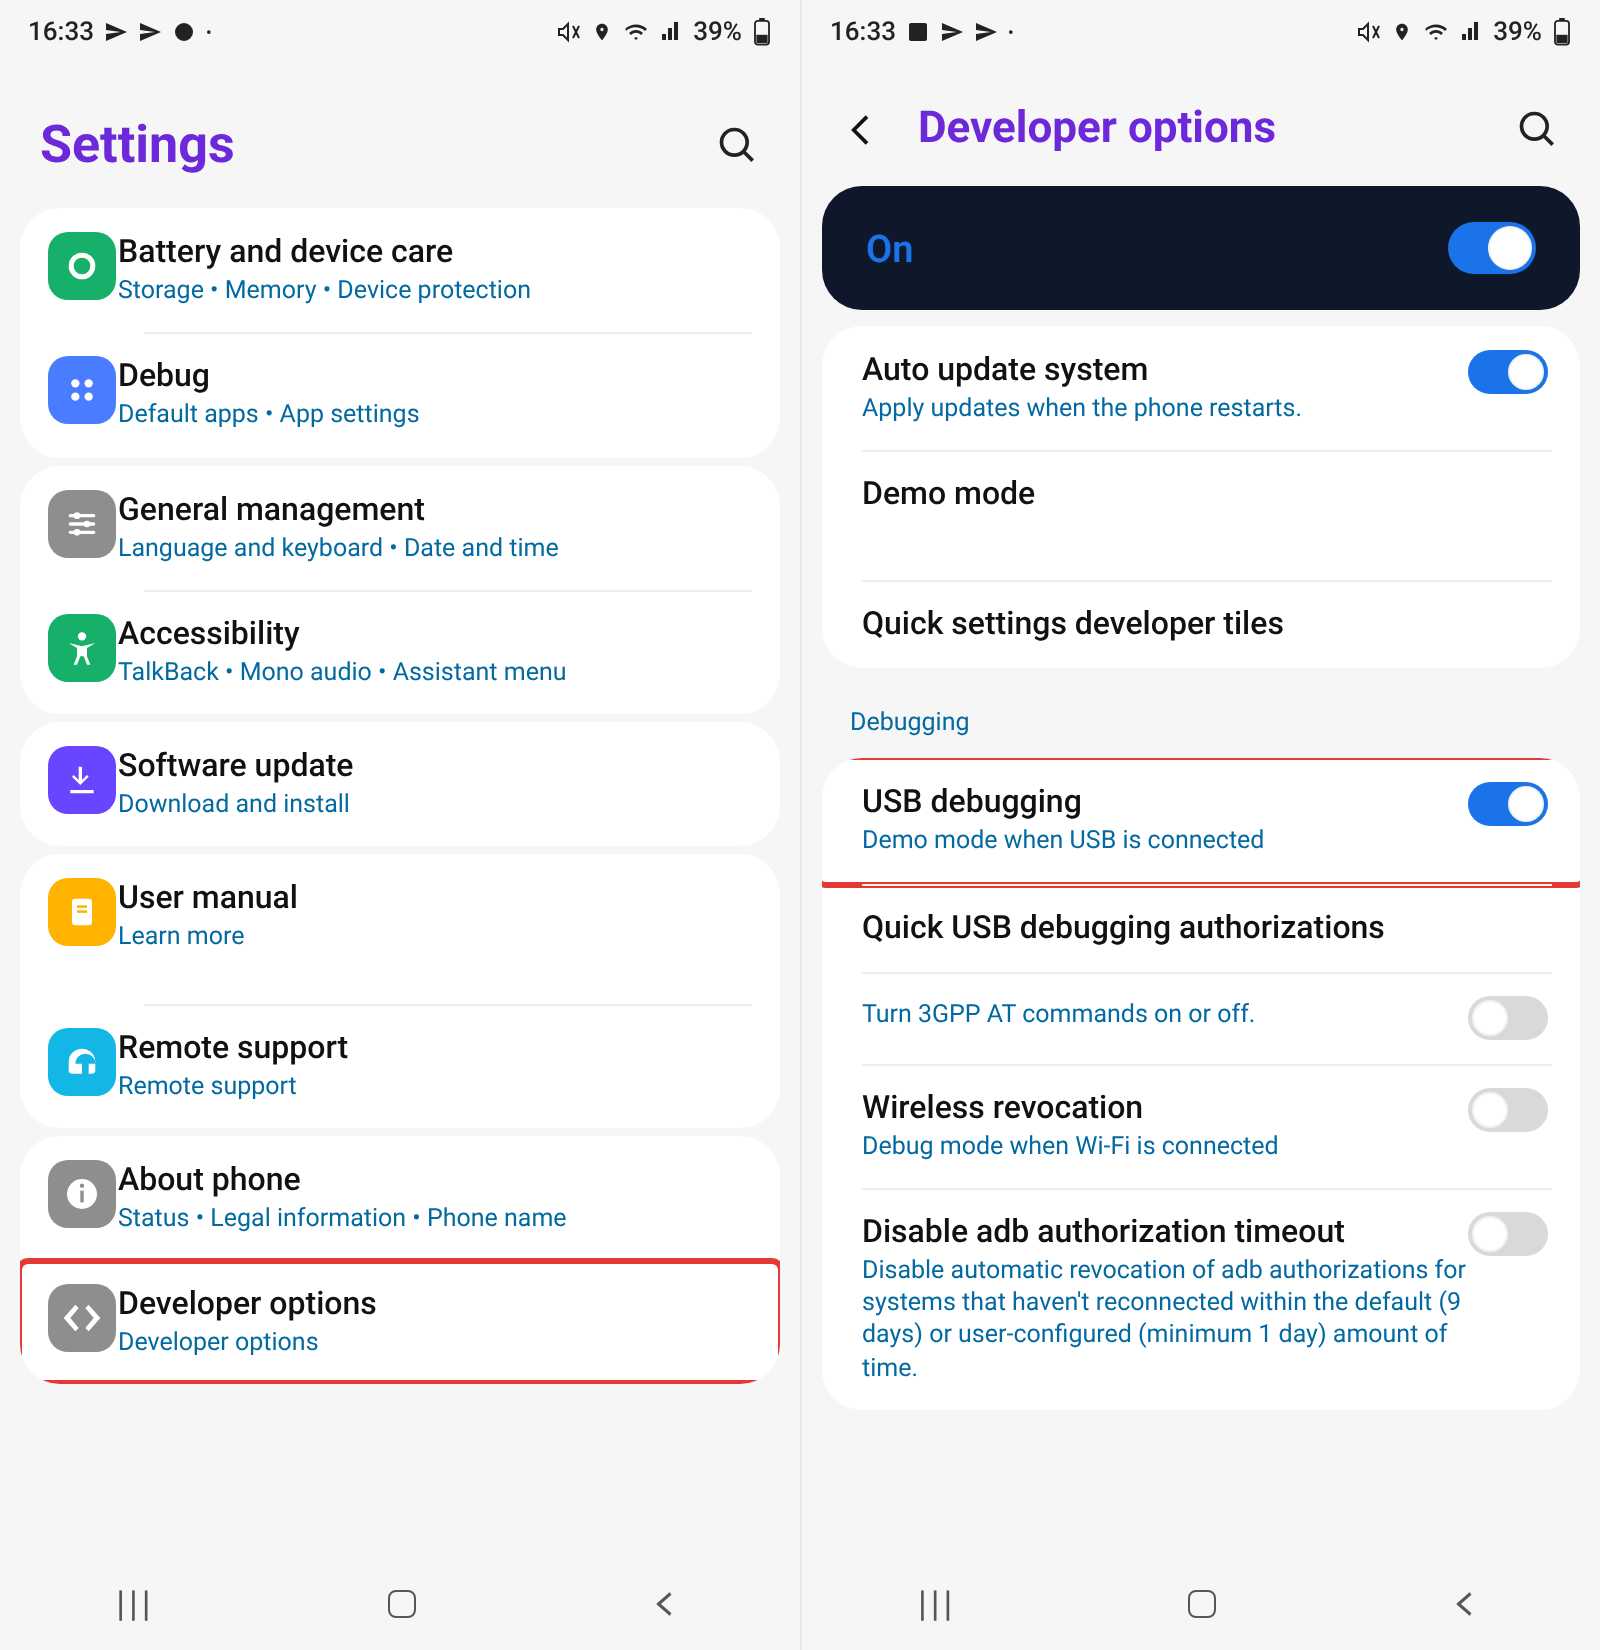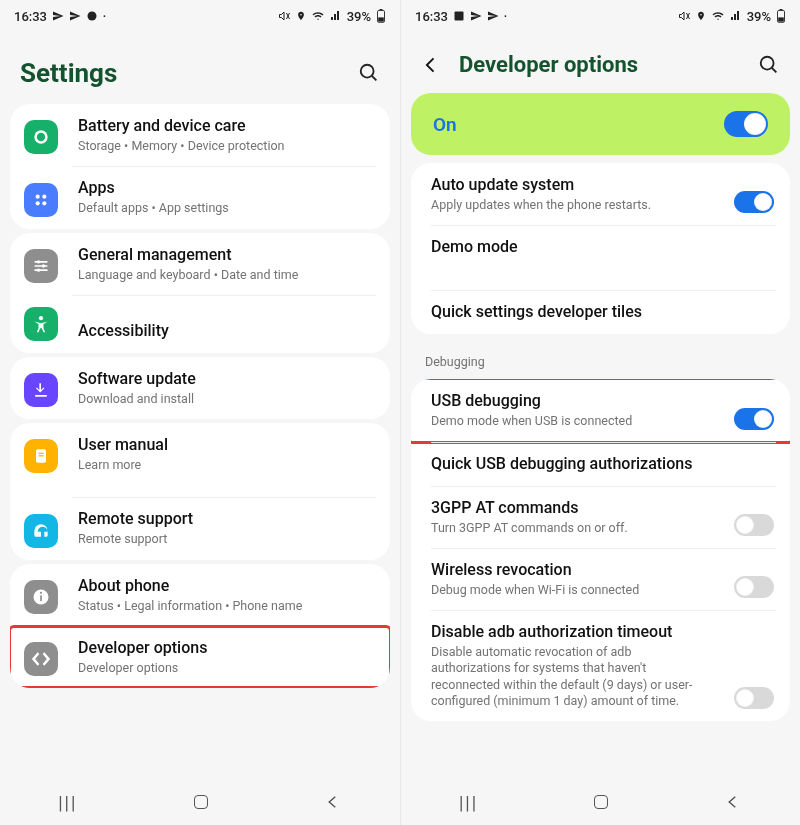--- a/index.html
+++ b/index.html
@@ -6,38 +6,38 @@
   body { background: #f2f2f2; }
   .wrap { display: flex; width: 800px; height: 825px; }
   .phone { width: 400px; height: 825px; background: #f6f6f6; position: relative; overflow: hidden; display:flex; flex-direction:column; }
   .phone + .phone { border-left: 1px solid #e8e8e8; }
 
   .statusbar { height: 28px; display:flex; justify-content:space-between; align-items:center; padding: 4px 14px 0 14px; font-size: 13px; color:#222; font-weight:500;}
   .statusbar .icons { display:flex; gap:5px; align-items:center; }
   .statusbar .icons span { display:inline-block; }
 
   .header { padding: 30px 20px 12px 20px; display:flex; align-items:center; justify-content:space-between; }
-  .header .title { font-size: 26px; font-weight: 700; color:#14532d; }
+  .header .title { font-size: 26px; font-weight: 700; color:#6d28d9; }
   .header .back-row { display:flex; align-items:center; gap:14px; }
   .header .back { font-size:22px; padding-right:4px;}
 
   .card { background:#fff; border-radius:20px; margin: 4px 10px; overflow:hidden; }
-  .row { display:flex; align-items:flex-end; padding:12px 10px 12px 12px; gap:20px; position:relative; }
+  .row { display:flex; align-items:flex-start; padding:12px 10px 12px 12px; gap:1px; position:relative; }
   .row + .row::before { content:""; position:absolute; top:0; left:62px; right:14px; border-top:1px solid #eee; }
   .row.noicon + .row.noicon::before,
   .row.noicon + .row::before { left: 20px; }
   .iconbox { width: 34px; height:34px; border-radius:10px; display:flex; align-items:center; justify-content:center; flex-shrink:0; margin-left:2px;}
   .txt { flex:1; min-width:0; }
   .lbl { font-size: 16px; font-weight:500; color:#111; line-height:1.25; }
-  .sub { font-size: 12.5px; color:#737373; margin-top:2px; line-height:1.3;}
+  .sub { font-size: 12.5px; color:#0369a1; margin-top:2px; line-height:1.3;}
   .row.noicon { padding-left: 20px; }
 
-  .section-title { font-size:12.5px; color:#737373; padding: 16px 0 6px 24px; }
-
-  .banner { background:#bef264; border-radius:20px; margin:4px 10px; padding: 18px 16px 18px 22px; display:flex; align-items:center; justify-content:space-between; }
+  .section-title { font-size:12.5px; color:#0369a1; padding: 16px 0 6px 24px; }
+
+  .banner { background:#0f172a; border-radius:20px; margin:4px 10px; padding: 18px 16px 18px 22px; display:flex; align-items:center; justify-content:space-between; }
   .banner .on { color:#1a73e8; font-size:19px; font-weight:600;}
 
   .toggle { width:40px; height:22px; border-radius:11px; background:#d9d9d9; position:relative; flex-shrink:0; margin-right:6px;}
   .toggle::after{content:""; position:absolute; width:18px; height:18px; border-radius:50%; background:#fff; top:2px; left:2px; transition: none; box-shadow:0 0 0 1px rgba(0,0,0,.05) inset;}
   .toggle.on{ background:#1a73e8;}
   .toggle.on::after{ left:20px;}
   .toggle.big{ width:44px; height:26px; border-radius:13px;}
   .toggle.big::after{ width:22px; height:22px; top:2px; left:2px;}
   .toggle.big.on::after{ left:20px;}
 
@@ -134,21 +134,21 @@
           <div class="row" style="position: relative;">
             <div class="iconbox" style="background: rgb(74, 124, 255);">
               <svg width="20" height="20" viewBox="0 0 24 24" fill="#fff">
                 <circle cx="8" cy="8" r="2.5"></circle>
                 <circle cx="16" cy="8" r="2.5"></circle>
                 <circle cx="8" cy="16" r="2.5"></circle>
                 <circle cx="16" cy="16" r="2.5"></circle>
               </svg>
             </div>
             <div class="txt">
-              <div class="lbl">Apps</div>
+              <div class="lbl">Debug</div>
               <div class="sub">Default apps  •  App settings</div>
             </div>
           </div>
         </div>
         <div class="card">
           <div class="row" style="position: relative;">
             <div class="iconbox" style="background: rgb(142, 142, 142);">
               <svg width="20" height="20" viewBox="0 0 24 24" fill="#fff">
                 <rect x="4" y="6" width="16" height="2" rx="1"></rect>
                 <rect x="4" y="11" width="16" height="2" rx="1"></rect>
@@ -165,20 +165,21 @@
           </div>
           <div class="row" style="position: relative;">
             <div class="iconbox" style="background: rgb(23, 176, 106);">
               <svg width="20" height="20" viewBox="0 0 24 24" fill="#fff">
                 <circle cx="12" cy="5" r="2.5"></circle>
                 <path d="M4 9l8 2 8-2-5 3v5l2 5h-2l-2-5h-2l-2 5H7l2-5v-5z"></path>
               </svg>
             </div>
             <div class="txt">
               <div class="lbl">Accessibility</div>
+              <div class="sub">TalkBack  •  Mono audio  •  Assistant menu</div>
             </div>
           </div>
         </div>
         <div class="card">
           <div class="row" style="position: relative;">
             <div class="iconbox" style="background: rgb(106, 69, 255);">
               <svg width="20" height="20" viewBox="0 0 24 24" fill="#fff">
                 <path d="M12 4v8l3-3 1 1-5 5-5-5 1-1 3 3V4h2zM5 18h14v2H5z"></path>
               </svg>
             </div>
@@ -359,21 +360,20 @@
             <div class="toggle on"></div>
             <div class="hl" style="inset: -2px -4px;"></div>
           </div>
           <div class="row noicon" style="position: relative;">
             <div class="txt">
               <div class="lbl">Quick USB debugging authorizations</div>
             </div>
           </div>
           <div class="row noicon" style="position: relative;">
             <div class="txt">
-              <div class="lbl">3GPP AT commands</div>
               <div class="sub">Turn 3GPP AT commands on or off.</div>
             </div>
             <div class="toggle"></div>
           </div>
           <div class="row noicon" style="position: relative;">
             <div class="txt">
               <div class="lbl">Wireless revocation</div>
               <div class="sub">Debug mode when Wi-Fi is connected</div>
             </div>
             <div class="toggle"></div>

